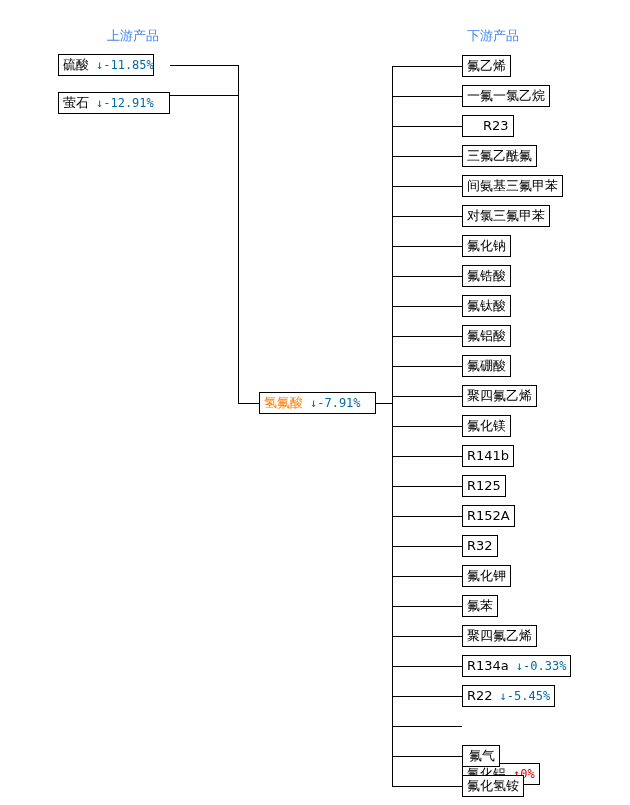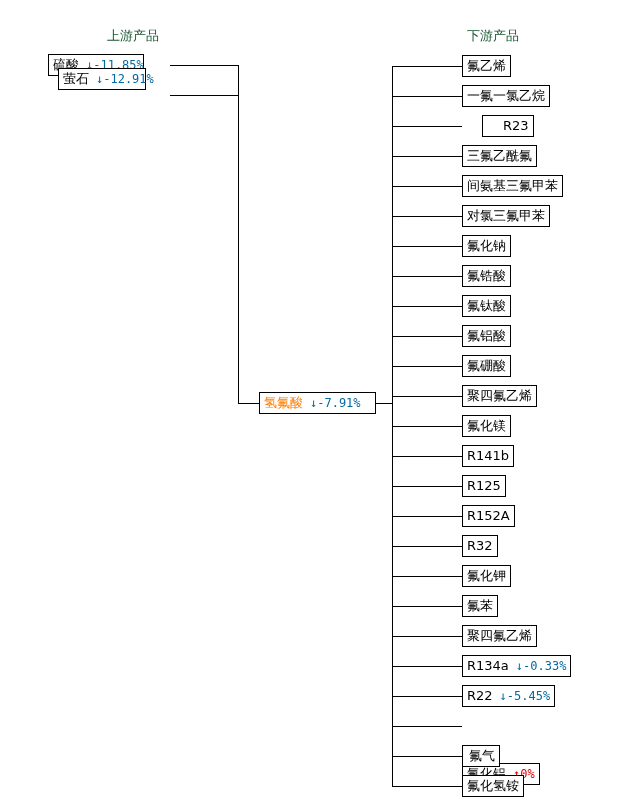--- a/index.html
+++ b/index.html
@@ -31,21 +31,21 @@
   }
   .title .dates {
     font-family: "DejaVu Sans Mono", monospace;
     font-size: 12.5px;
     letter-spacing: 0.5px;
   }
   .col-head {
     position: absolute;
     top: 27px;
     font-size: 13px;
-    color: #14532d;
+    color: #3b82f6;
     white-space: nowrap;
   }
   .col-head.up { left: 107px; }
   .col-head.down { left: 467px; }
 
   
   .node {
     position: absolute;
     box-sizing: border-box;
     border: 1px solid #000000;
@@ -118,35 +118,35 @@
       <div class="ln h" style="left: 392px; top: 756px; width: 70px;"></div>
       <div class="ln h" style="left: 392px; top: 786px; width: 70px;"></div>
       <div class="ln v" style="left: 392px; top: 66px; height: 720px;"></div>
       <div class="ln h" style="left: 376px; top: 403px; width: 16px;"></div>
     </div>
   <div id="nodes">
       <div class="node center" style="left: 259px; top: 392px; width: 117px;">
         <span class="nm">氢氟酸</span>
         <span class="pct down">↓-7.91%</span>
       </div>
-      <div class="node" style="left: 48px; top: 54px; width: 96px;">
+      <div class="node" style="left: 58px; top: 54px; width: 96px;">
         <span class="nm">硫酸</span>
         <span class="pct down">↓-11.85%</span>
       </div>
-      <div class="node" style="left: 58px; top: 68px; width: 88px;">
+      <div class="node" style="left: 58px; top: 92px; width: 112px;">
         <span class="nm">萤石</span>
         <span class="pct down">↓-12.91%</span>
       </div>
       <div class="node" style="left: 462px; top: 55px;">
         <span class="nm">氟乙烯</span>
       </div>
       <div class="node" style="left: 462px; top: 85px;">
         <span class="nm">一氟一氯乙烷</span>
       </div>
-      <div class="node" style="left: 482px; top: 115px; padding-left: 20px;">
+      <div class="node" style="left: 462px; top: 115px; padding-left: 20px;">
         <span class="nm">R23</span>
       </div>
       <div class="node" style="left: 462px; top: 145px;">
         <span class="nm">三氟乙酰氟</span>
       </div>
       <div class="node" style="left: 462px; top: 175px;">
         <span class="nm">间氨基三氟甲苯</span>
       </div>
       <div class="node" style="left: 462px; top: 205px;">
         <span class="nm">对氯三氟甲苯</span>

